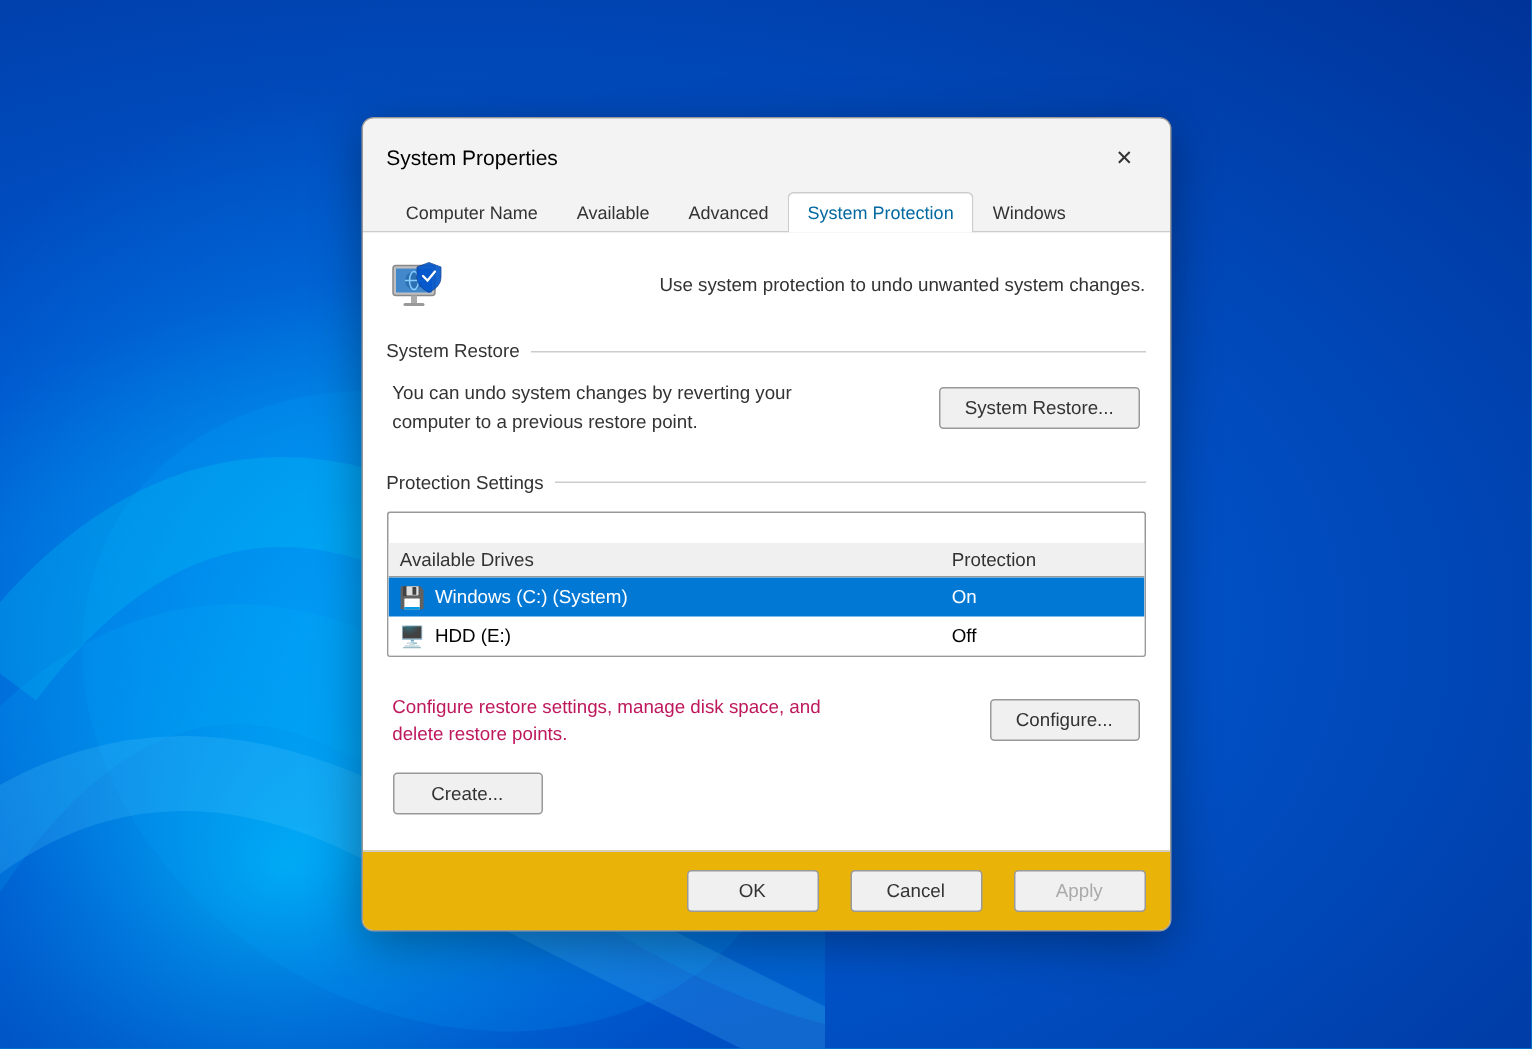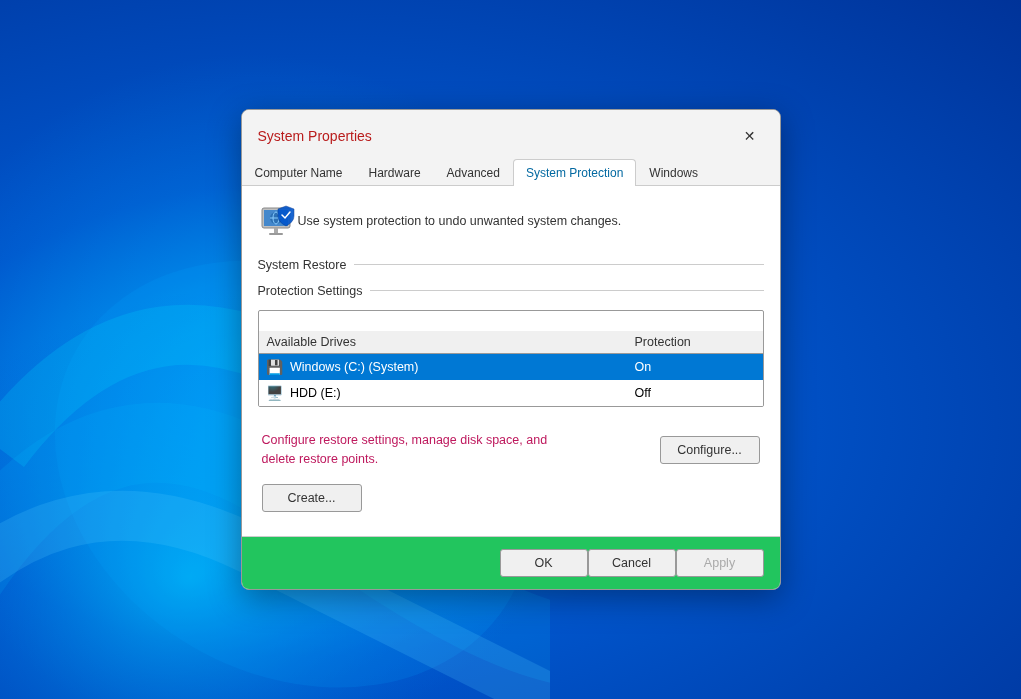--- a/index.html
+++ b/index.html
@@ -59,41 +59,41 @@
       padding: 12px 16px 0 16px;
       display: flex;
       align-items: center;
       justify-content: space-between;
       border-bottom: none;
     }
 
     .title-bar-text {
       font-size: 14px;
       font-weight: 400;
-      color: #b91c1c;
+      color: #000000;
     }
 
     .close-btn {
       width: 28px;
       height: 28px;
       border: none;
       background: transparent;
       cursor: pointer;
       border-radius: 4px;
       display: flex;
       align-items: center;
       justify-content: center;
       font-size: 14px;
       color: #333;
     }
 
     
     .tabs {
       display: flex;
-      padding: 8px 16px 0 0;
+      padding: 8px 16px 0 16px;
       background: #f3f3f3;
       border-bottom: 1px solid #ccc;
       gap: 0;
     }
 
     .tab {
       padding: 6px 12px;
       font-size: 12px;
       cursor: pointer;
       border: 1px solid transparent;
@@ -119,20 +119,21 @@
     
     .content {
       background: #ffffff;
       padding: 16px;
     }
 
     .header-section {
       display: flex;
       align-items: center;
       margin-bottom: 16px;
+      justify-content: space-between;
     }
 
     .shield-icon {
       width: 40px;
       height: 40px;
       flex-shrink: 0;
     }
 
     .header-text {
       font-size: 12.5px;
@@ -245,23 +246,23 @@
       font-size: 12.5px;
       color: #be185d;
       line-height: 1.5;
       max-width: 300px;
     }
 
     
     .footer {
       display: flex;
       justify-content: flex-end;
-      gap: 0;
+      gap: 21px;
       padding: 12px 16px;
-      background: #22c55e;
+      background: #eab308;
       border-top: 1px solid #ccc;
     }
 
     .footer-button {
       min-width: 88px;
       padding: 6px 16px;
       font-size: 12.5px;
       border: 1px solid #999;
       background: #f0f0f0;
       cursor: pointer;
@@ -294,21 +295,21 @@
 
 <div class="dialog">
 
   <div class="title-bar">
     <span class="title-bar-text">System Properties</span>
     <button class="close-btn">✕</button>
   </div>
 
   <div class="tabs">
     <div class="tab">Computer Name</div>
-    <div class="tab">Hardware</div>
+    <div class="tab">Available</div>
     <div class="tab">Advanced</div>
     <div class="tab active">System Protection</div>
     <div class="tab">Windows</div>
   </div>
 
   <div class="content">
 
     <div class="header-section">
       <div class="shield-icon">
         <svg width="40" height="40" viewBox="0 0 40 40" xmlns="http://www.w3.org/2000/svg">
@@ -328,20 +329,24 @@
         </svg>
       </div>
       <span class="header-text">Use system protection to undo unwanted system changes.</span>
     </div>
 
     <div class="section-header">
       <span class="section-title">System Restore</span>
       <div class="section-line"></div>
     </div>
 
+    <div class="section-content">
+      <span class="section-desc">You can undo system changes by reverting your computer to a previous restore point.</span>
+      <button class="dialog-button">System Restore...</button>
+    </div>
 
     <div class="section-header">
       <span class="section-title">Protection Settings</span>
       <div class="section-line"></div>
     </div>
 
     <div class="table-container">
       <div class="table-header">
         <span class="table-header-cell">Available Drives</span>
         <span class="table-header-cell">Protection</span>

